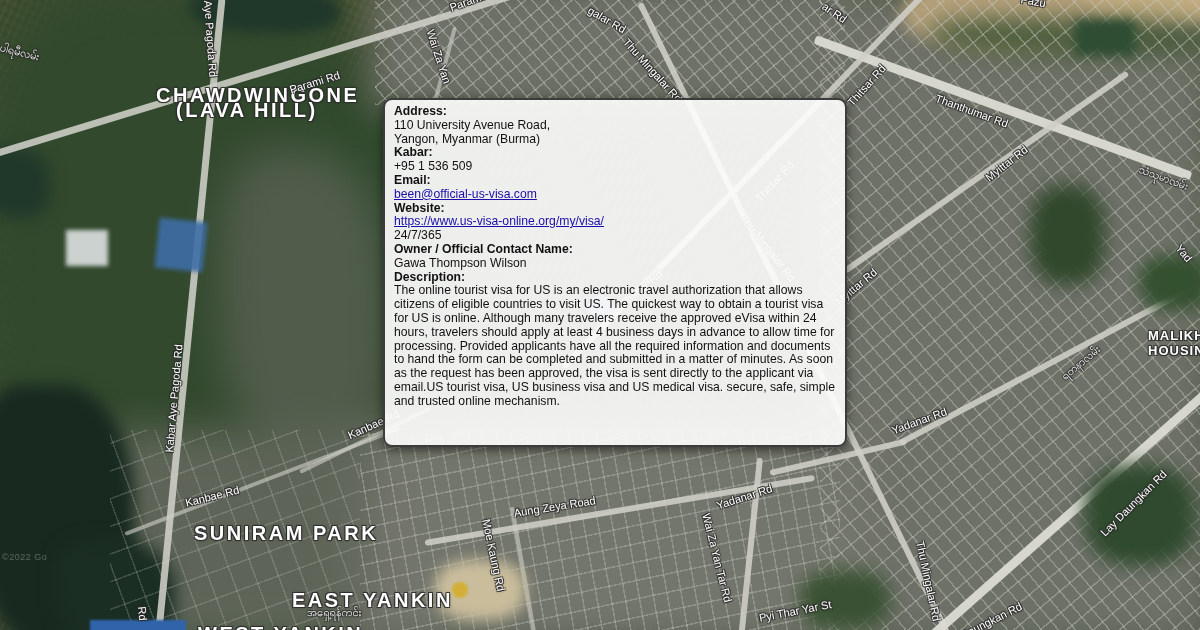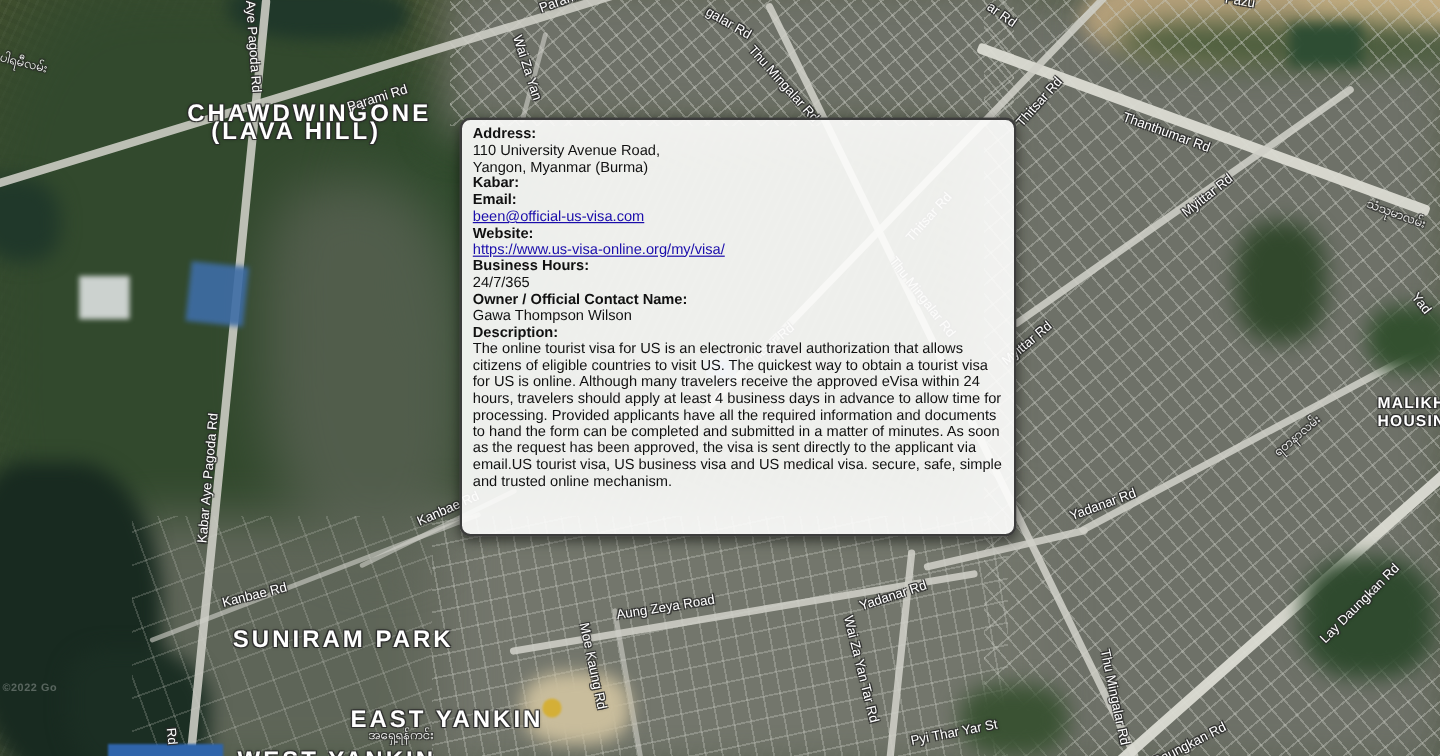--- a/index.html
+++ b/index.html
@@ -126,32 +126,32 @@
       <div class="map-label k-road" style="left: 513px; top: 507px; transform: rotate(-9deg);">Aung Zeya Road</div>
       <div class="map-label k-road" style="left: 492px; top: 518px; transform: rotate(78deg);">Moe Kaung Rd</div>
       <div class="map-label k-road" style="left: 184px; top: 497px; transform: rotate(-14deg);">Kanbae Rd</div>
       <div class="map-label k-road" style="left: 346px; top: 430px; transform: rotate(-24deg);">Kanbae Rd</div>
       <div class="map-label k-road" style="left: 163px; top: 452px; transform: rotate(-85deg);">Kabar Aye Pagoda Rd</div>
       <div class="map-label k-area" style="left: 194px; top: 522px;">SUNIRAM PARK</div>
       <div class="map-label k-area" style="left: 292px; top: 589px;">EAST YANKIN</div>
       <div class="map-label k-burmese" style="left: 307px; top: 605px;">အရှေ့ရန်ကင်း</div>
       <div class="map-label k-area" style="left: 198px; top: 623px;">WEST YANKIN</div>
       <div class="map-label k-road" style="left: 148px; top: 606px; transform: rotate(85deg);">Rd</div>
-      <div class="map-label k-watermark" style="left: 2px; top: 568px; font-weight: bold;">©2022 Go</div>
+      <div class="map-label k-watermark" style="left: 2px; top: 552px;">©2022 Go</div>
     </div>
 </div>
 
 <div id="info-card">
   <div class="lbl">Address:</div>
   <div>110 University Avenue Road,</div>
   <div>Yangon, Myanmar (Burma)</div>
   <div class="lbl">Kabar:</div>
+  <div>+95 1 536 509</div>
   <div class="lbl">Email:</div>
   <div><a href="#">been@official-us-visa.com</a></div>
   <div class="lbl">Website:</div>
   <div><a href="#">https://www.us-visa-online.org/my/visa/</a></div>
-  <div class="lbl">Business Hours:</div>
   <div>24/7/365</div>
   <div class="lbl">Owner / Official Contact Name:</div>
   <div>Gawa Thompson Wilson</div>
   <div class="lbl">Description:</div>
   <div>The online tourist visa for US is an electronic travel authorization that allows citizens of eligible countries to visit US. The quickest way to obtain a tourist visa for US is online. Although many travelers receive the approved eVisa within 24 hours, travelers should apply at least 4 business days in advance to allow time for processing. Provided applicants have all the required information and documents to hand the form can be completed and submitted in a matter of minutes. As soon as the request has been approved, the visa is sent directly to the applicant via email.US tourist visa, US business visa and US medical visa. secure, safe, simple and trusted online mechanism.</div>
 </div>
 
 </body></html>

